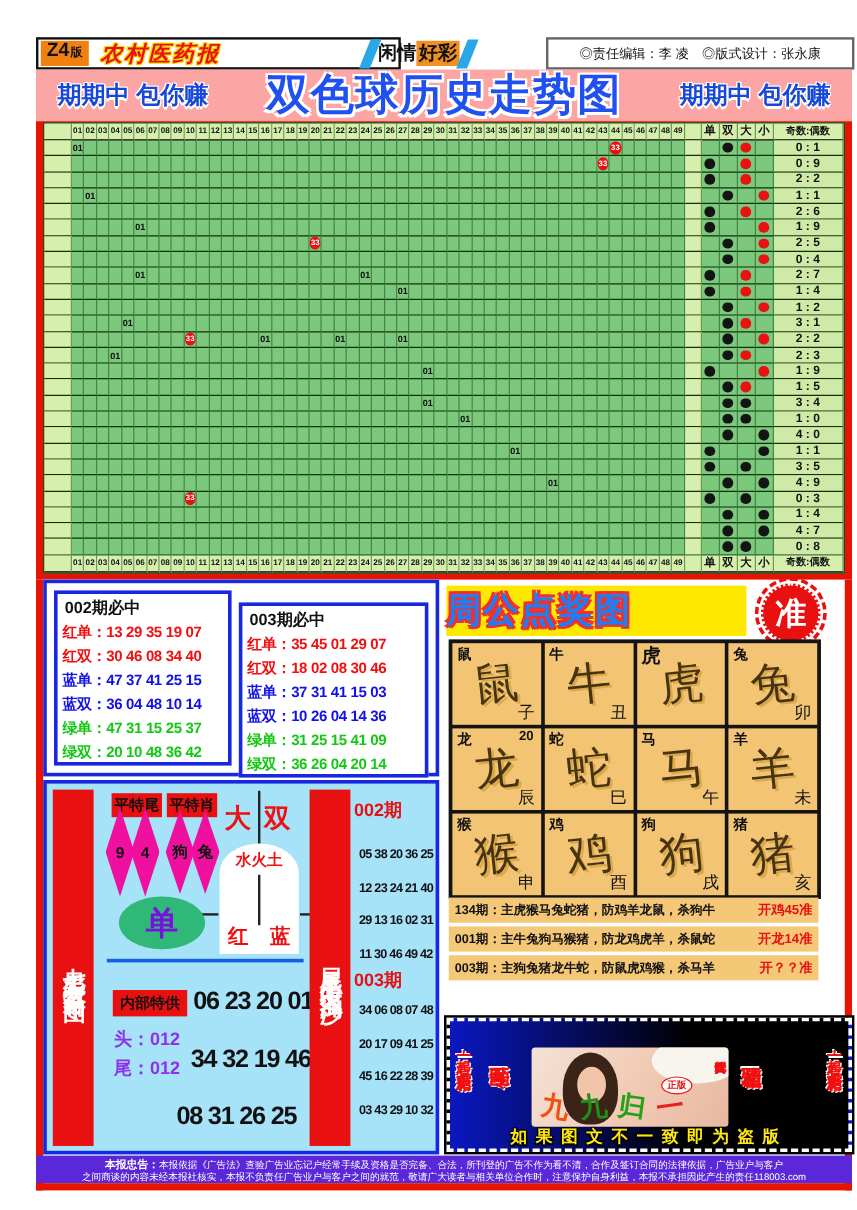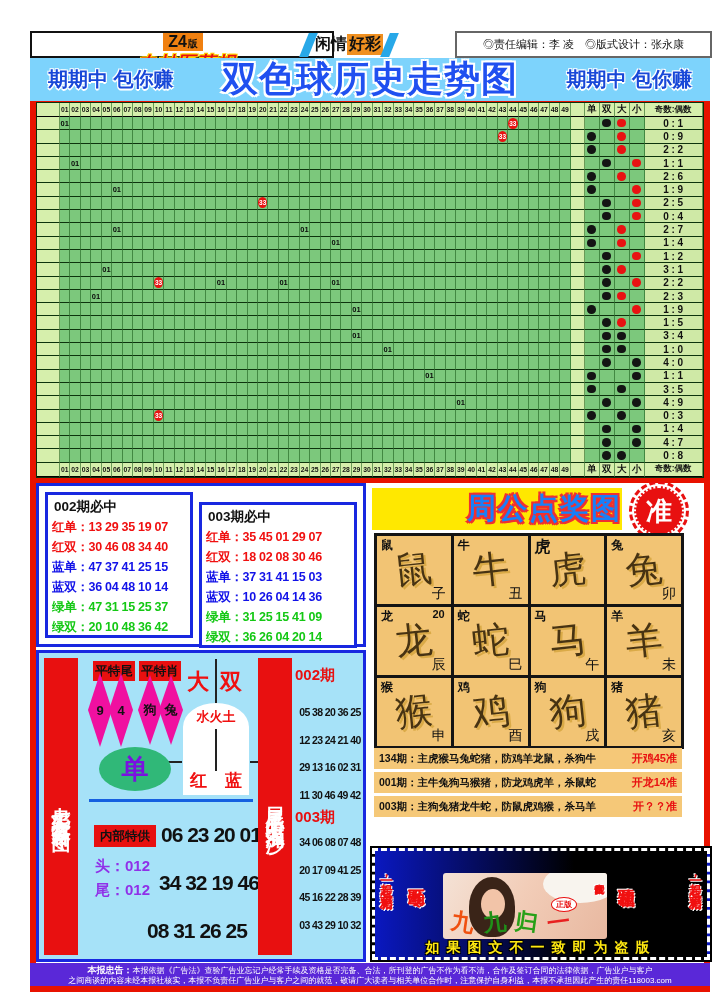--- a/index.html
+++ b/index.html
@@ -3,36 +3,36 @@
 <meta charset="utf-8">
 <style>
   html,body{margin:0;padding:0;background:#fff;}
   .page{position:relative;width:714px;height:1008px;background:#fff;overflow:hidden;
         font-family:"Liberation Sans",sans-serif;color:#111;}
   .abs{position:absolute;}
 
   
   .topbar{left:30px;top:31px;width:680px;height:27px;}
   .tb-left{left:0;top:0;width:300px;height:23px;border:2px solid #111;background:#fff;
-           display:flex;align-items:center;flex-direction:column;}
+           display:flex;align-items:center;}
   .z4{background:#f08010;height:21px;margin-left:2px;padding:0 5px;display:flex;align-items:baseline;}
   .z4 .big{font-size:16px;font-weight:900;}
   .z4 .small{font-size:10px;font-weight:700;margin-left:1px;}
   .paper-name{margin-left:10px;font-family:"DejaVu Serif",serif;font-style:italic;font-weight:900;
               font-size:18px;color:#e81010;letter-spacing:2px;
               text-shadow:1px 1px 0 #ffd700,-1px -1px 0 #ffd700,1px -1px 0 #ffd700,-1px 1px 0 #ffd700;}
   .tb-center{left:272px;top:0;height:27px;display:flex;align-items:center;}
   .slash{width:9px;height:24px;background:#28a8e8;transform:skewX(-22deg);margin:0 2px;}
   .xianqing{font-size:16px;font-weight:700;font-family:"DejaVu Serif",serif;}
   .haocai{font-size:16px;font-weight:700;font-family:"DejaVu Serif",serif;background:#f09020;padding:0 2px;}
   .tb-right{left:425px;top:0;width:253px;height:23px;border:2px solid #666;background:#fff;
             display:flex;align-items:center;justify-content:center;font-size:11px;white-space:nowrap;}
 
   
-  .banner{left:30px;top:58px;width:680px;height:43px;background:#7dd3fc;display:flex;
+  .banner{left:30px;top:58px;width:680px;height:43px;background:#fca5a5;display:flex;
           align-items:center;justify-content:space-between;padding:0 18px;box-sizing:border-box;}
   .banner-side{font-size:20px;font-weight:900;color:#1848d8;white-space:nowrap;
       text-shadow:1px 1px 0 #fff,-1px -1px 0 #fff,1px -1px 0 #fff,-1px 1px 0 #fff,0 2px 0 #fff;}
   .banner-title{font-size:36px;font-weight:900;color:#2050f0;white-space:nowrap;letter-spacing:1px;
       text-shadow:2px 2px 0 #fff,-2px -2px 0 #fff,2px -2px 0 #fff,-2px 2px 0 #fff,0 2px 0 #fff,2px 0 0 #fff;}
 
   
   .chart{left:30px;top:101px;width:680px;background:#e81200;padding:1px 6px 5px;box-sizing:border-box;}
   .grid{width:668px;background:#7cc87c;border:1px solid #0c300c;box-sizing:border-box;
         display:grid;grid-template-columns:23px repeat(49,10.43px) 14px repeat(4,15px) 58px;
@@ -61,21 +61,21 @@
   .pred-box{position:absolute;border:3px solid #1828e0;background:#fff;box-sizing:border-box;}
   .pred-box.b1{left:6px;top:6px;width:148px;height:146px;}
   .pred-box.b2{left:160px;top:16px;width:158px;height:146px;}
   .pred-title{font-size:13.5px;font-weight:700;margin:3px 0 1px 6px;}
   .pred-line{font-size:12.5px;font-weight:800;padding-left:4px;height:20px;display:flex;
              align-items:center;white-space:nowrap;letter-spacing:-0.3px;}
 
   
   .zhougong{left:372px;top:486px;width:338px;height:360px;}
   .zg-titlebar{left:0;top:2px;width:250px;height:42px;background:#ffe800;display:flex;
-               align-items:center;justify-content:flex-end;}
+               align-items:center;justify-content:flex-start;}
   .zg-title{font-size:29px;font-weight:900;color:#1880f8;letter-spacing:2px;white-space:nowrap;
       text-shadow:2px 2px 0 #f03030,-2px -2px 0 #f03030,2px -2px 0 #f03030,-2px 2px 0 #f03030,0 2px 0 #f03030;}
   .zg-badge{left:262px;top:0;width:46px;height:46px;background:#e81010;border-radius:50%;
             border:2px dotted #fff;outline:3px dashed #e81010;outline-offset:2px;
             display:flex;align-items:center;justify-content:center;}
   .zg-badge span{color:#fff;font-size:26px;font-weight:900;}
   .zodiac{left:2px;top:47px;width:304px;height:210px;background:#141414;border:3px solid #141414;
           display:grid;grid-template-columns:repeat(4,1fr);grid-template-rows:repeat(3,1fr);gap:3px;}
   .z-cell{position:relative;background:#f2c474;overflow:hidden;}
   .z-art{position:absolute;inset:0;display:flex;align-items:center;justify-content:center;

